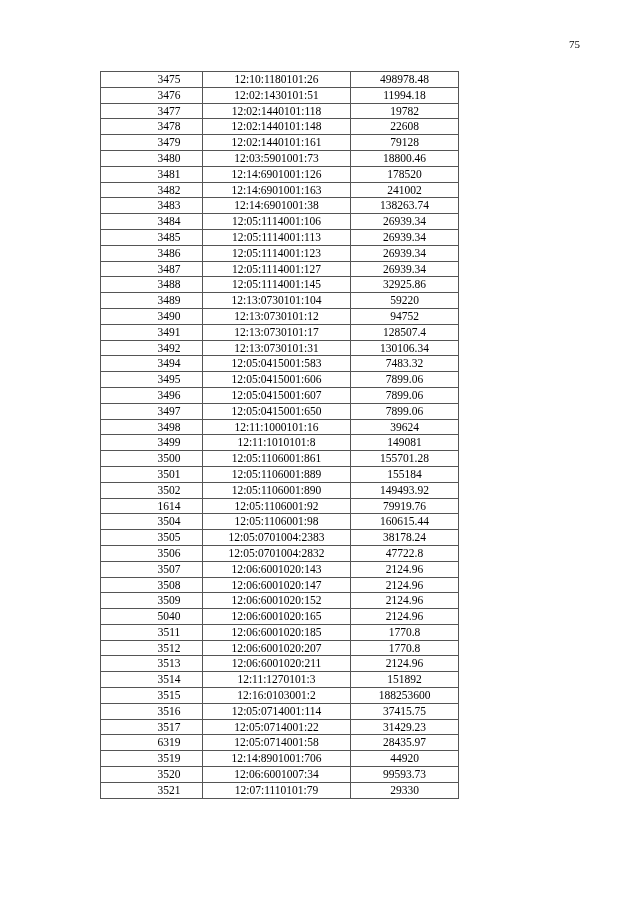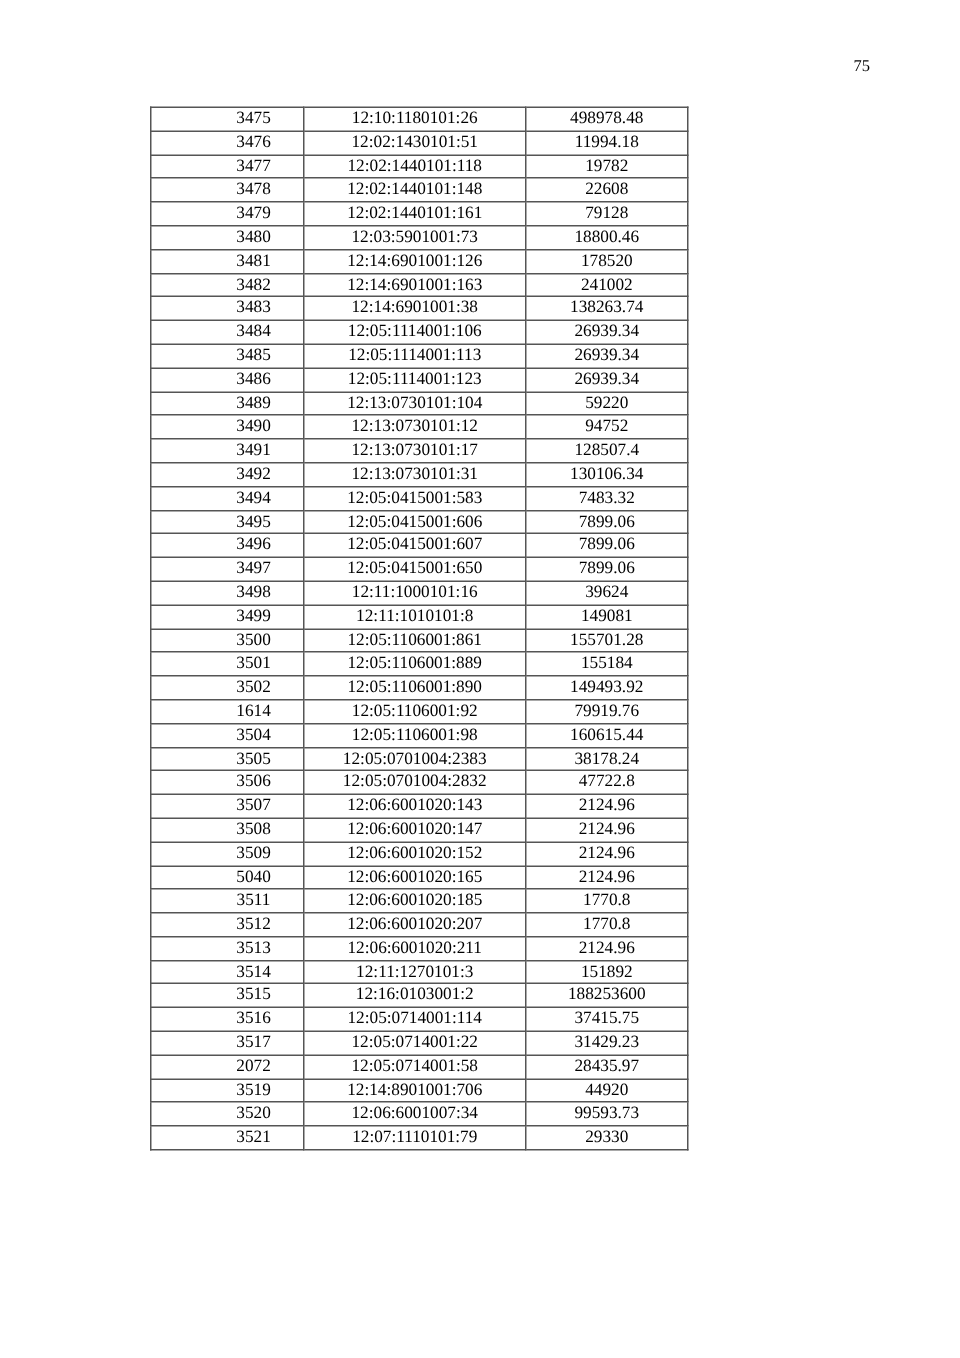--- a/index.html
+++ b/index.html
@@ -104,20 +104,30 @@
           <td class="col-id">3485</td>
           <td class="col-code">12:05:1114001:113</td>
           <td class="col-value">26939.34</td>
         </tr>
         <tr>
           <td class="col-id">3486</td>
           <td class="col-code">12:05:1114001:123</td>
           <td class="col-value">26939.34</td>
         </tr>
         <tr>
+          <td class="col-id">3487</td>
+          <td class="col-code">12:05:1114001:127</td>
+          <td class="col-value">26939.34</td>
+        </tr>
+        <tr>
+          <td class="col-id">3488</td>
+          <td class="col-code">12:05:1114001:145</td>
+          <td class="col-value">32925.86</td>
+        </tr>
+        <tr>
           <td class="col-id">3489</td>
           <td class="col-code">12:13:0730101:104</td>
           <td class="col-value">59220</td>
         </tr>
         <tr>
           <td class="col-id">3490</td>
           <td class="col-code">12:13:0730101:12</td>
           <td class="col-value">94752</td>
         </tr>
         <tr>
@@ -244,21 +254,21 @@
           <td class="col-id">3516</td>
           <td class="col-code">12:05:0714001:114</td>
           <td class="col-value">37415.75</td>
         </tr>
         <tr>
           <td class="col-id">3517</td>
           <td class="col-code">12:05:0714001:22</td>
           <td class="col-value">31429.23</td>
         </tr>
         <tr>
-          <td class="col-id">2072</td>
+          <td class="col-id">6319</td>
           <td class="col-code">12:05:0714001:58</td>
           <td class="col-value">28435.97</td>
         </tr>
         <tr>
           <td class="col-id">3519</td>
           <td class="col-code">12:14:8901001:706</td>
           <td class="col-value">44920</td>
         </tr>
         <tr>
           <td class="col-id">3520</td>

